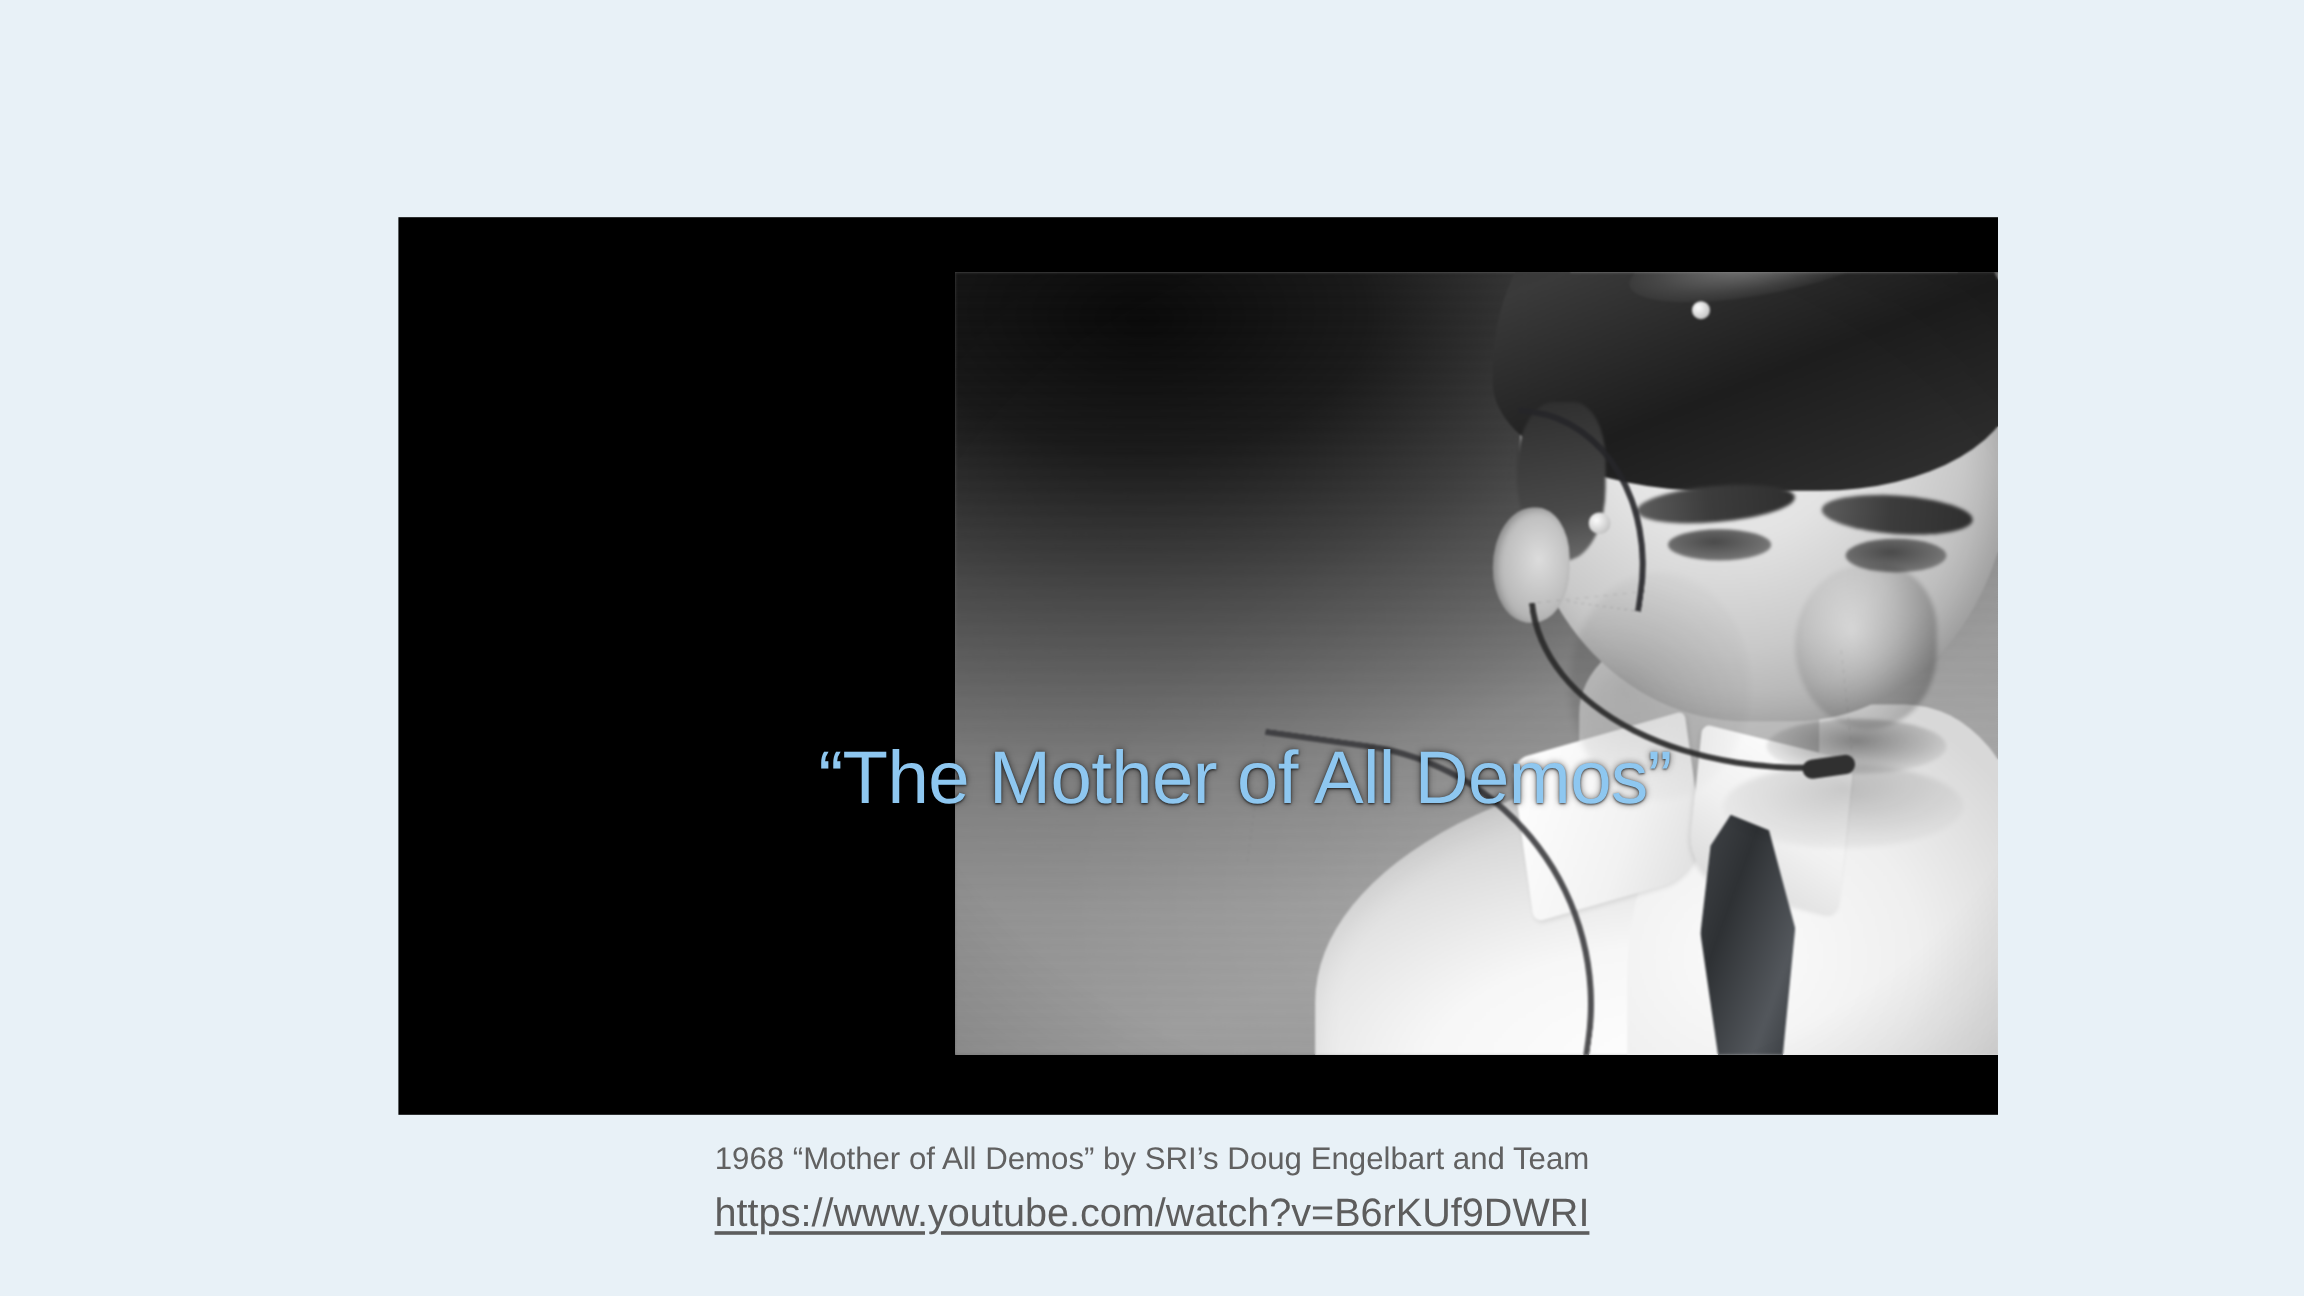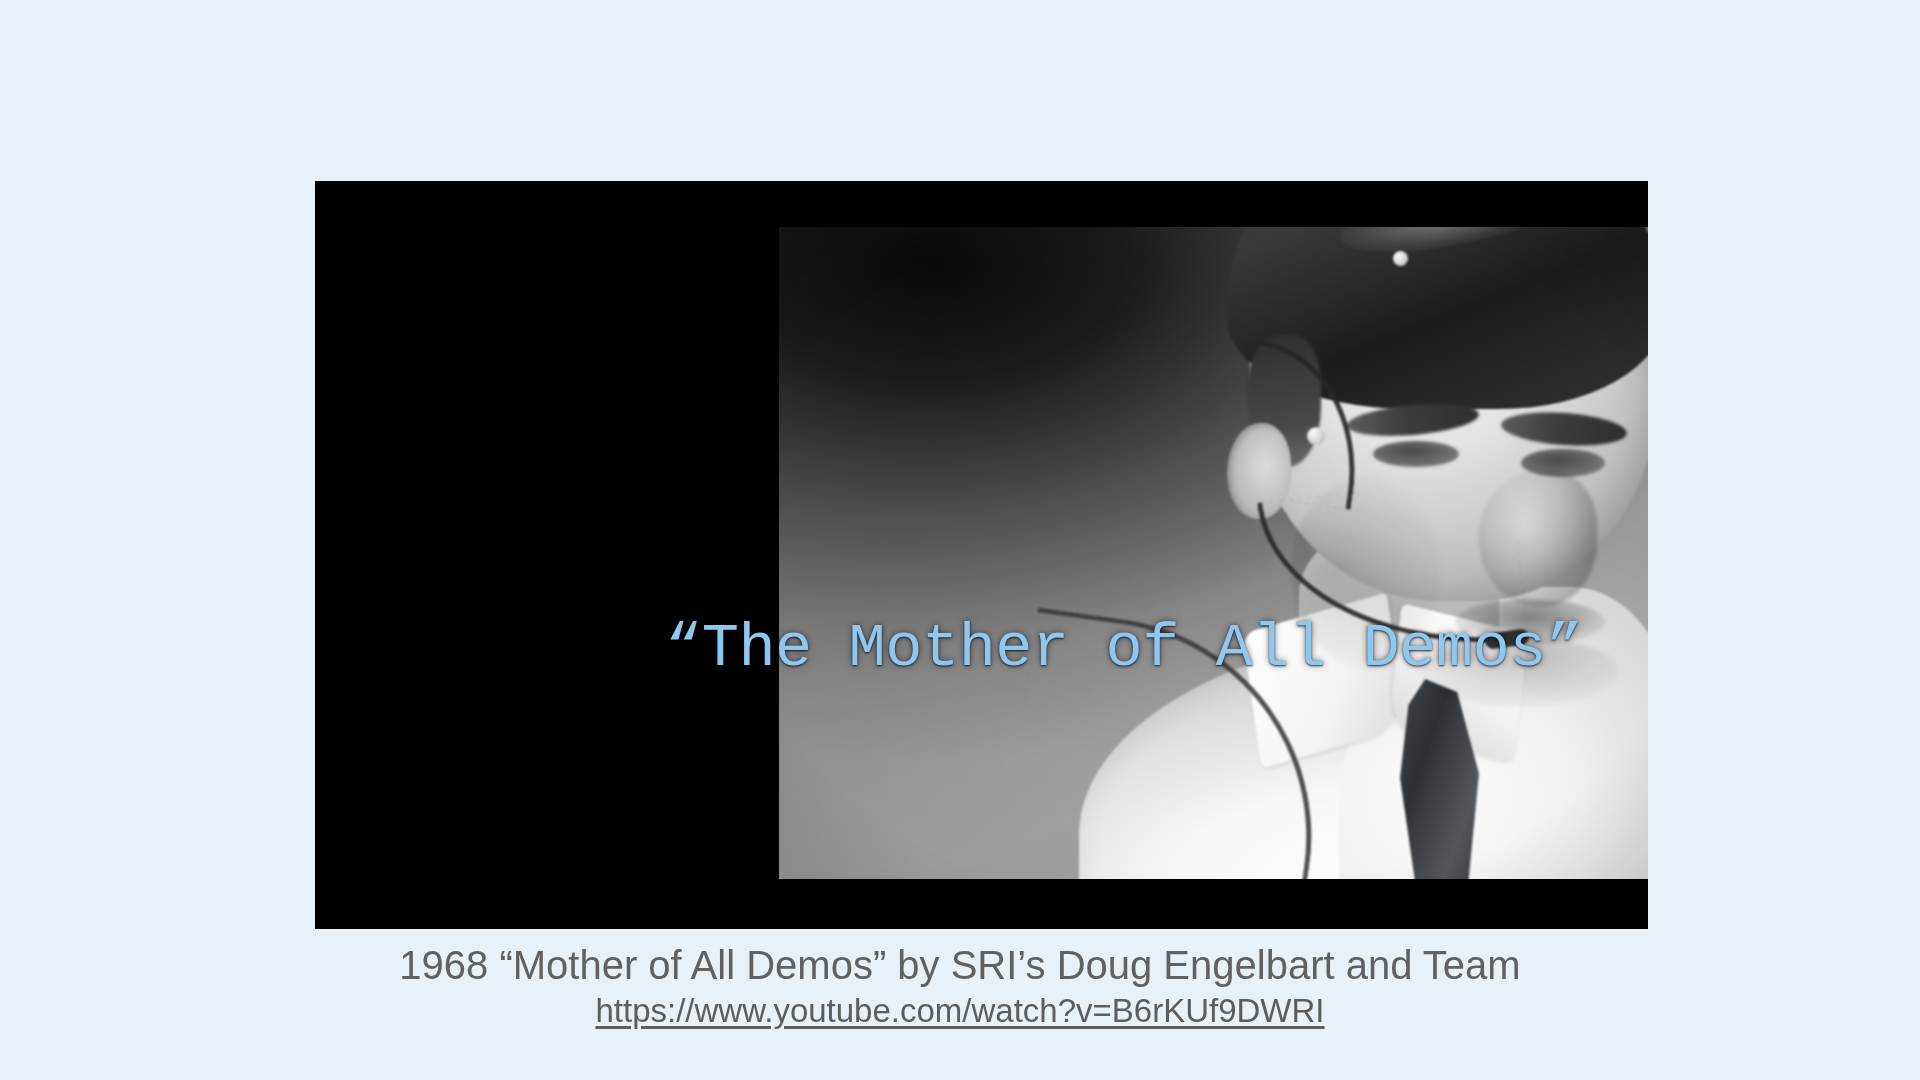--- a/index.html
+++ b/index.html
@@ -18,27 +18,26 @@
   #slide {
     position: relative;
     width: 1920px;
     height: 1080px;
     background: #e8f1f7;
   }
 
   
   #video-frame {
     position: absolute;
-    left: 315px;
+    left: 332px;
     top: 181px;
     width: 1333px;
     height: 748px;
     background: #000000;
     overflow: hidden;
-    font-family: Liberation Mono, monospace;
   }
 
   
   #photo {
     position: absolute;
     left: 464px;          
     top: 46px;            
     width: 869px;         
     height: 652px;
     overflow: hidden;
@@ -343,21 +342,21 @@
   
   #caption {
     position: absolute;
     left: 0;
     top: 943px;
     width: 1920px;
     text-align: center;
     color: #616161;
   }
   #caption-line {
-    font-size: 40px;
+    font-size: 26px;
     line-height: 44px;
     color: #616161;
     white-space: nowrap;
   }
   #caption-link {
     display: inline-block;
     margin-top: 2px;
     font-size: 33px;
     line-height: 44px;
     color: #5d5d5d;

